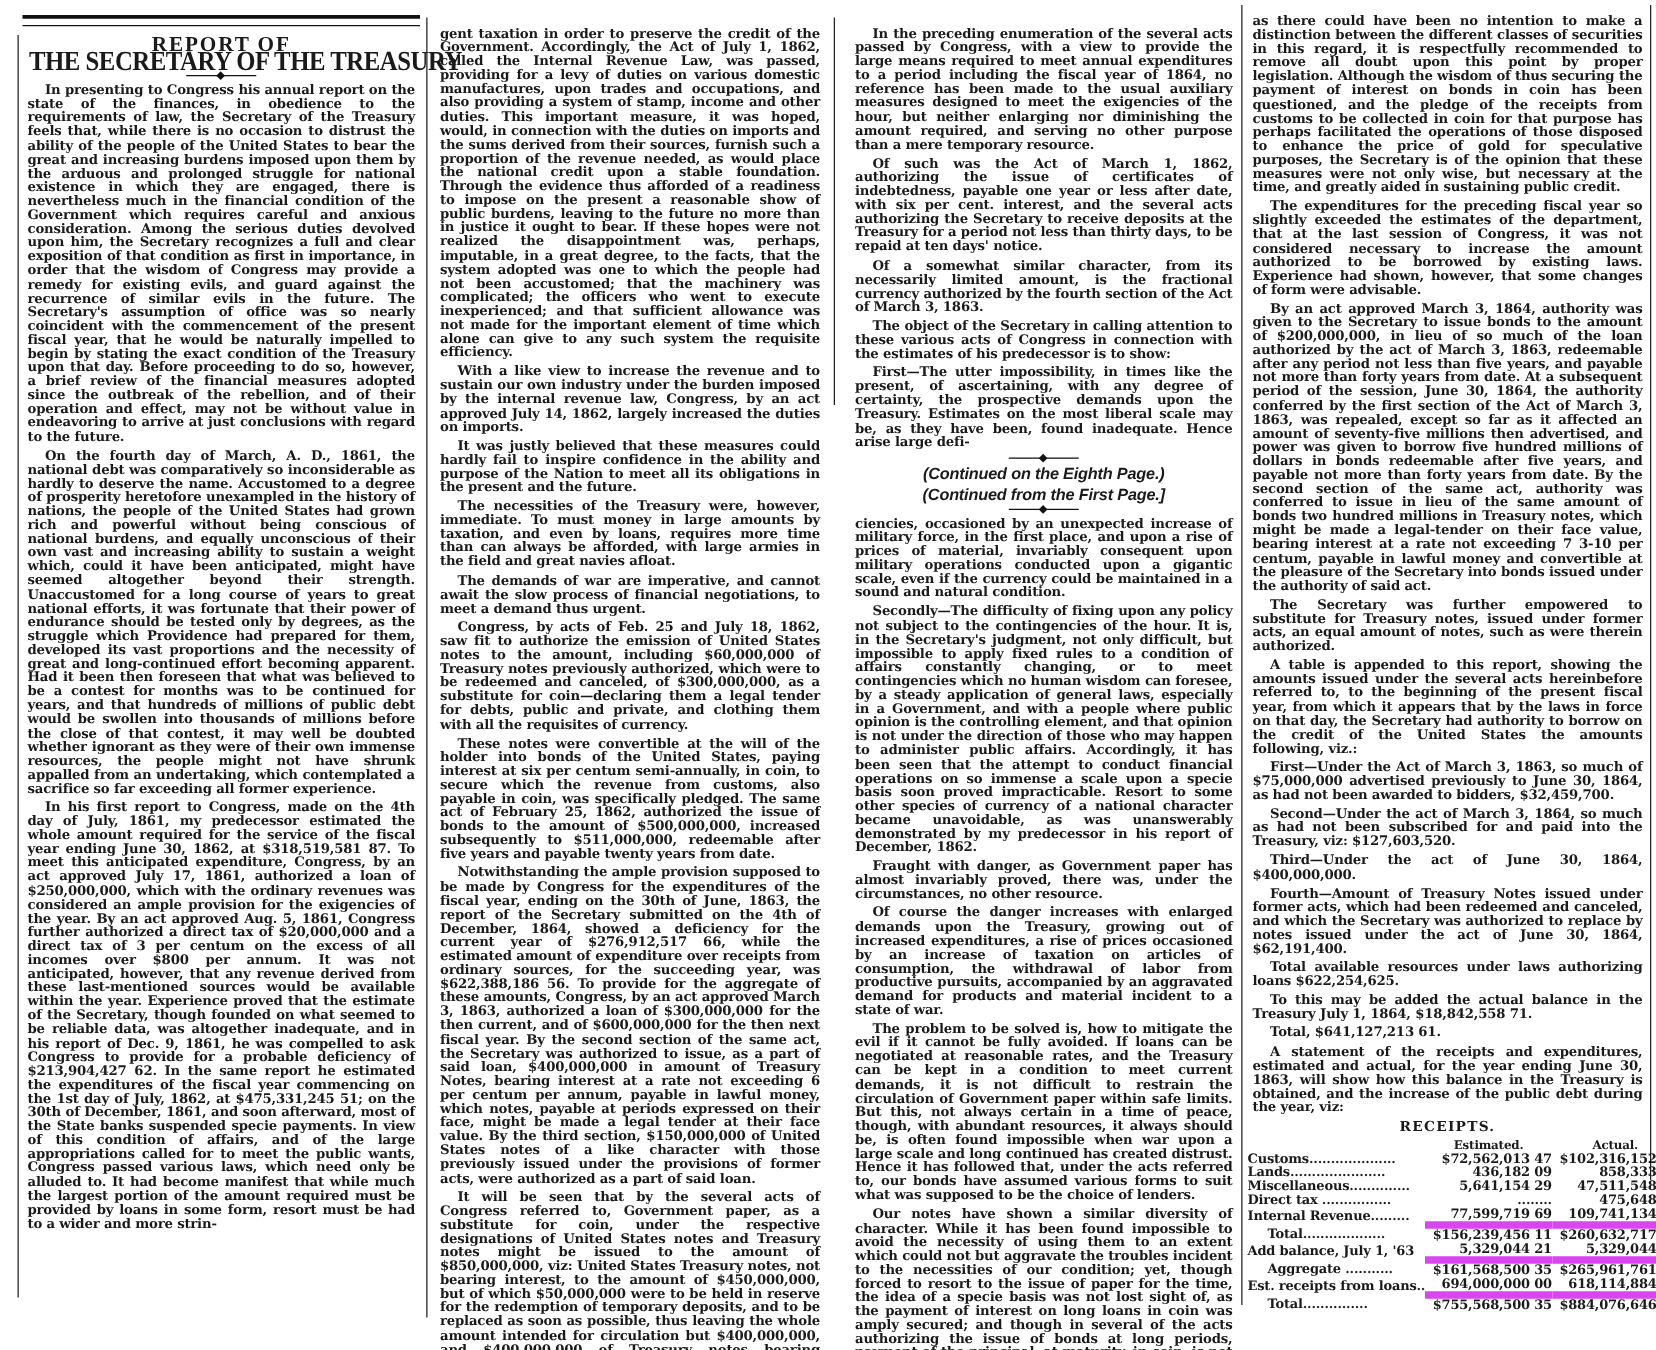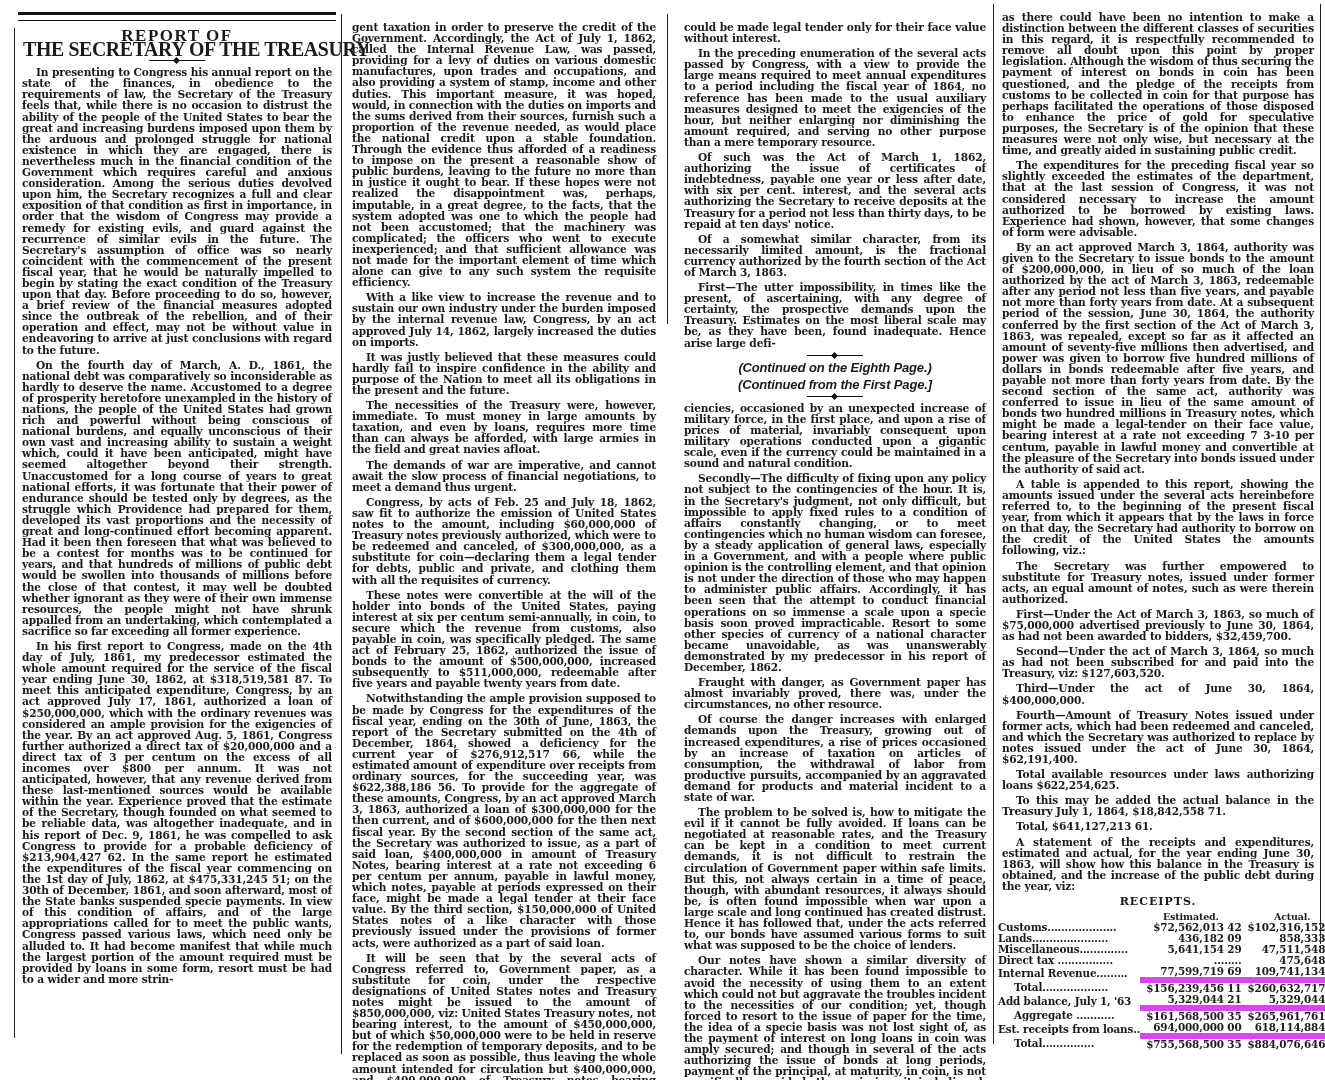--- a/index.html
+++ b/index.html
@@ -62,63 +62,63 @@
     <p>It was justly believed that these measures could hardly fail to inspire confidence in the ability and purpose of the Nation to meet all its obligations in the present and the future.</p>
     <p>The necessities of the Treasury were, however, immediate. To must money in large amounts by taxation, and even by loans, requires more time than can always be afforded, with large armies in the field and great navies afloat.</p>
     <p>The demands of war are imperative, and cannot await the slow process of financial negotiations, to meet a demand thus urgent.</p>
     <p>Congress, by acts of Feb. 25 and July 18, 1862, saw fit to authorize the emission of United States notes to the amount, including $60,000,000 of Treasury notes previously authorized, which were to be redeemed and canceled, of $300,000,000, as a substitute for coin—declaring them a legal tender for debts, public and private, and clothing them with all the requisites of currency.</p>
     <p>These notes were convertible at the will of the holder into bonds of the United States, paying interest at six per centum semi-annually, in coin, to secure which the revenue from customs, also payable in coin, was specifically pledged. The same act of February 25, 1862, authorized the issue of bonds to the amount of $500,000,000, increased subsequently to $511,000,000, redeemable after five years and payable twenty years from date.</p>
     <p>Notwithstanding the ample provision supposed to be made by Congress for the expenditures of the fiscal year, ending on the 30th of June, 1863, the report of the Secretary submitted on the 4th of December, 1864, showed a deficiency for the current year of $276,912,517 66, while the estimated amount of expenditure over receipts from ordinary sources, for the succeeding year, was $622,388,186 56. To provide for the aggregate of these amounts, Congress, by an act approved March 3, 1863, authorized a loan of $300,000,000 for the then current, and of $600,000,000 for the then next fiscal year. By the second section of the same act, the Secretary was authorized to issue, as a part of said loan, $400,000,000 in amount of Treasury Notes, bearing interest at a rate not exceeding 6 per centum per annum, payable in lawful money, which notes, payable at periods expressed on their face, might be made a legal tender at their face value. By the third section, $150,000,000 of United States notes of a like character with those previously issued under the provisions of former acts, were authorized as a part of said loan.</p>
     <p>It will be seen that by the several acts of Congress referred to, Government paper, as a substitute for coin, under the respective designations of United States notes and Treasury notes might be issued to the amount of $850,000,000, viz: United States Treasury notes, not bearing interest, to the amount of $450,000,000, but of which $50,000,000 were to be held in reserve for the redemption of temporary deposits, and to be replaced as soon as possible, thus leaving the whole amount intended for circulation but $400,000,000, and $400,000,000 of Treasury notes bearing interest, and which it was hoped and believed would not remain in circulation, as they</p>
   </div>
 
   <div class="col c3">
-    <p class="noind">could be made legal tender only for their face value without interest.</p>
     <p>In the preceding enumeration of the several acts passed by Congress, with a view to provide the large means required to meet annual expenditures to a period including the fiscal year of 1864, no reference has been made to the usual auxiliary measures designed to meet the exigencies of the hour, but neither enlarging nor diminishing the amount required, and serving no other purpose than a mere temporary resource.</p>
     <p>Of such was the Act of March 1, 1862, authorizing the issue of certificates of indebtedness, payable one year or less after date, with six per cent. interest, and the several acts authorizing the Secretary to receive deposits at the Treasury for a period not less than thirty days, to be repaid at ten days' notice.</p>
     <p>Of a somewhat similar character, from its necessarily limited amount, is the fractional currency authorized by the fourth section of the Act of March 3, 1863.</p>
+    <p>The object of the Secretary in calling attention to these various acts of Congress in connection with the estimates of his predecessor is to show:</p>
     <p>First—The utter impossibility, in times like the present, of ascertaining, with any degree of certainty, the prospective demands upon the Treasury. Estimates on the most liberal scale may be, as they have been, found inadequate. Hence arise large defi-</p>
     <div class="orn"></div>
     <div class="cont">(Continued on the Eighth Page.)</div>
     <div class="cont">(Continued from the First Page.]</div>
     <div class="orn"></div>
     <p class="noind">ciencies, occasioned by an unexpected increase of military force, in the first place, and upon a rise of prices of material, invariably consequent upon military operations conducted upon a gigantic scale, even if the currency could be maintained in a sound and natural condition.</p>
     <p>Secondly—The difficulty of fixing upon any policy not subject to the contingencies of the hour. It is, in the Secretary's judgment, not only difficult, but impossible to apply fixed rules to a condition of affairs constantly changing, or to meet contingencies which no human wisdom can foresee, by a steady application of general laws, especially in a Government, and with a people where public opinion is the controlling element, and that opinion is not under the direction of those who may happen to administer public affairs. Accordingly, it has been seen that the attempt to conduct financial operations on so immense a scale upon a specie basis soon proved impracticable. Resort to some other species of currency of a national character became unavoidable, as was unanswerably demonstrated by my predecessor in his report of December, 1862.</p>
     <p>Fraught with danger, as Government paper has almost invariably proved, there was, under the circumstances, no other resource.</p>
     <p>Of course the danger increases with enlarged demands upon the Treasury, growing out of increased expenditures, a rise of prices occasioned by an increase of taxation on articles of consumption, the withdrawal of labor from productive pursuits, accompanied by an aggravated demand for products and material incident to a state of war.</p>
     <p>The problem to be solved is, how to mitigate the evil if it cannot be fully avoided. If loans can be negotiated at reasonable rates, and the Treasury can be kept in a condition to meet current demands, it is not difficult to restrain the circulation of Government paper within safe limits. But this, not always certain in a time of peace, though, with abundant resources, it always should be, is often found impossible when war upon a large scale and long continued has created distrust. Hence it has followed that, under the acts referred to, our bonds have assumed various forms to suit what was supposed to be the choice of lenders.</p>
     <p>Our notes have shown a similar diversity of character. While it has been found impossible to avoid the necessity of using them to an extent which could not but aggravate the troubles incident to the necessities of our condition; yet, though forced to resort to the issue of paper for the time, the idea of a specie basis was not lost sight of, as the payment of interest on long loans in coin was amply secured; and though in several of the acts authorizing the issue of bonds at long periods, payment of the principal, at maturity, in coin, is not specifically provided, the omission, it is believed, was accidental,</p>
   </div>
 
   <div class="col c4">
     <p class="noind">as there could have been no intention to make a distinction between the different classes of securities in this regard, it is respectfully recommended to remove all doubt upon this point by proper legislation. Although the wisdom of thus securing the payment of interest on bonds in coin has been questioned, and the pledge of the receipts from customs to be collected in coin for that purpose has perhaps facilitated the operations of those disposed to enhance the price of gold for speculative purposes, the Secretary is of the opinion that these measures were not only wise, but necessary at the time, and greatly aided in sustaining public credit.</p>
     <p>The expenditures for the preceding fiscal year so slightly exceeded the estimates of the department, that at the last session of Congress, it was not considered necessary to increase the amount authorized to be borrowed by existing laws. Experience had shown, however, that some changes of form were advisable.</p>
     <p>By an act approved March 3, 1864, authority was given to the Secretary to issue bonds to the amount of $200,000,000, in lieu of so much of the loan authorized by the act of March 3, 1863, redeemable after any period not less than five years, and payable not more than forty years from date. At a subsequent period of the session, June 30, 1864, the authority conferred by the first section of the Act of March 3, 1863, was repealed, except so far as it affected an amount of seventy-five millions then advertised, and power was given to borrow five hundred millions of dollars in bonds redeemable after five years, and payable not more than forty years from date. By the second section of the same act, authority was conferred to issue in lieu of the same amount of bonds two hundred millions in Treasury notes, which might be made a legal-tender on their face value, bearing interest at a rate not exceeding 7 3-10 per centum, payable in lawful money and convertible at the pleasure of the Secretary into bonds issued under the authority of said act.</p>
+    <p>The Secretary was further empowered to substitute for Treasury notes, issued under former acts, an equal amount of notes, such as were therein authorized.</p>
     <p>A table is appended to this report, showing the amounts issued under the several acts hereinbefore referred to, to the beginning of the present fiscal year, from which it appears that by the laws in force on that day, the Secretary had authority to borrow on the credit of the United States the amounts following, viz.:</p>
-    <p>The Secretary was further empowered to substitute for Treasury notes, issued under former acts, an equal amount of notes, such as were therein authorized.</p>
     <p>First—Under the Act of March 3, 1863, so much of $75,000,000 advertised previously to June 30, 1864, as had not been awarded to bidders, $32,459,700.</p>
     <p>Second—Under the act of March 3, 1864, so much as had not been subscribed for and paid into the Treasury, viz: $127,603,520.</p>
     <p>Third—Under the act of June 30, 1864, $400,000,000.</p>
     <p>Fourth—Amount of Treasury Notes issued under former acts, which had been redeemed and canceled, and which the Secretary was authorized to replace by notes issued under the act of June 30, 1864, $62,191,400.</p>
     <p>Total available resources under laws authorizing loans $622,254,625.</p>
     <p>To this may be added the actual balance in the Treasury July 1, 1864, $18,842,558 71.</p>
     <p>Total, $641,127,213 61.</p>
     <p>A statement of the receipts and expenditures, estimated and actual, for the year ending June 30, 1863, will show how this balance in the Treasury is obtained, and the increase of the public debt during the year, viz:</p>
 
     <div class="rtitle">RECEIPTS.</div>
     <table class="rec">
       <tbody>
           <tr class="hdr">
         <td></td>
         <td>Estimated.</td>
         <td>Actual.</td>
       </tr>
       <tr>
         <td>Customs....................</td>
-        <td class="n">$72,562,013 42</td>
+        <td class="n">$72,562,013 47</td>
         <td class="n">$102,316,152 99</td>
       </tr>
       <tr>
         <td>Lands......................</td>
         <td class="n">436,182 09</td>
         <td class="n">858,333 29</td>
       </tr>
       <tr>
         <td>Miscellaneous..............</td>
         <td class="n">5,641,154 29</td>

